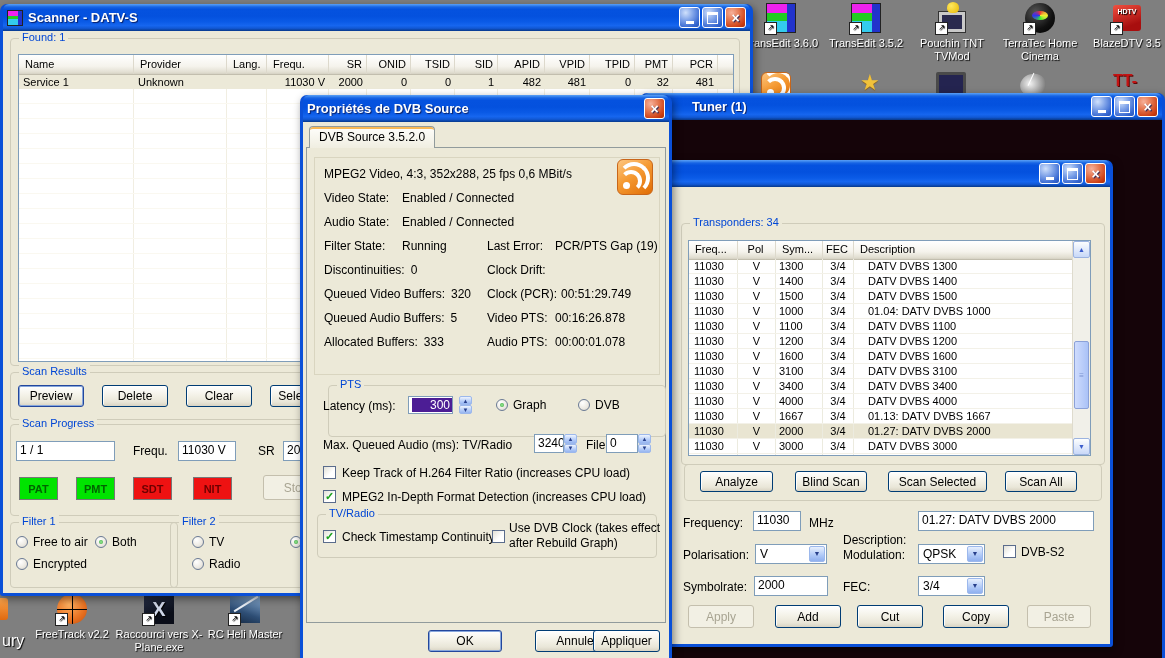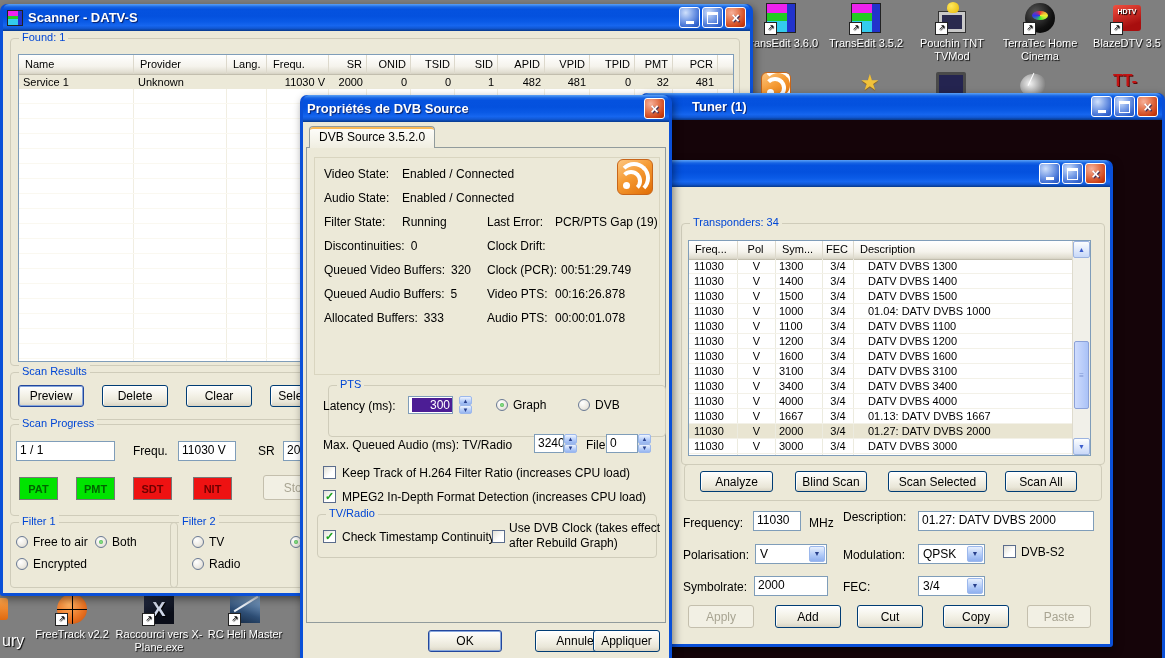--- a/index.html
+++ b/index.html
@@ -766,21 +766,21 @@
 
       <div class="group" style="left:201px;top:277px;width:418px;height:37px"></div>
       <span class="xbtn" style="left:217px;top:284px;width:73px;height:21px">Analyze</span>
       <span class="xbtn" style="left:312px;top:284px;width:72px;height:21px">Blind Scan</span>
       <span class="xbtn" style="left:405px;top:284px;width:99px;height:21px">Scan Selected</span>
       <span class="xbtn" style="left:522px;top:284px;width:72px;height:21px">Scan All</span>
 
       <span class="t" style="left:200px;top:329px">Frequency:</span>
       <span class="input" style="left:270px;top:324px;width:48px;height:20px">11030</span>
       <span class="t" style="left:326px;top:329px">MHz</span>
-      <span class="t" style="left:360px;top:323px">Description:</span>
+      <span class="t" style="left:360px;top:346px">Description:</span>
       <span class="input" style="left:435px;top:324px;width:176px;height:20px">01.27: DATV DVBS 2000</span>
 
       <span class="t" style="left:200px;top:361px">Polarisation:</span>
       <span class="xsel" style="left:272px;top:357px;width:72px"><span>V</span></span>
       <span class="t" style="left:360px;top:361px">Modulation:</span>
       <span class="xsel" style="left:435px;top:357px;width:67px"><span>QPSK</span></span>
       <span class="check" style="left:520px;top:358px"></span>
       <span class="t" style="left:538px;top:358px">DVB-S2</span>
 
       <span class="t" style="left:200px;top:393px">Symbolrate:</span>
@@ -800,20 +800,21 @@
     <div class="tb">
       <span class="tb-t">Propriétés de DVB Source</span>
       <span class="caps">
         <span class="cb cb-red">×</span>
       </span>
     </div>
     <div class="body">
       <div class="tab" style="left:6px;top:4px">DVB Source 3.5.2.0</div>
       <div class="panel" style="left:3px;top:25px;width:360px;height:476px">
         <div class="statsbox" style="left:7px;top:9px;width:346px;height:218px">
+          <div class="iline">MPEG2 Video, 4:3, 352x288, 25 fps   0,6 MBit/s</div>
           <div>
 
               <div class="stat-row">
                 <span class="pair-l">
                   <span class="sl">Video State:</span>
                   <span class="sv">Enabled / Connected</span>
                 </span>
                 <span class="pair-r">
                   <span class="sl2"></span>
                   <span class="sv2"></span>

